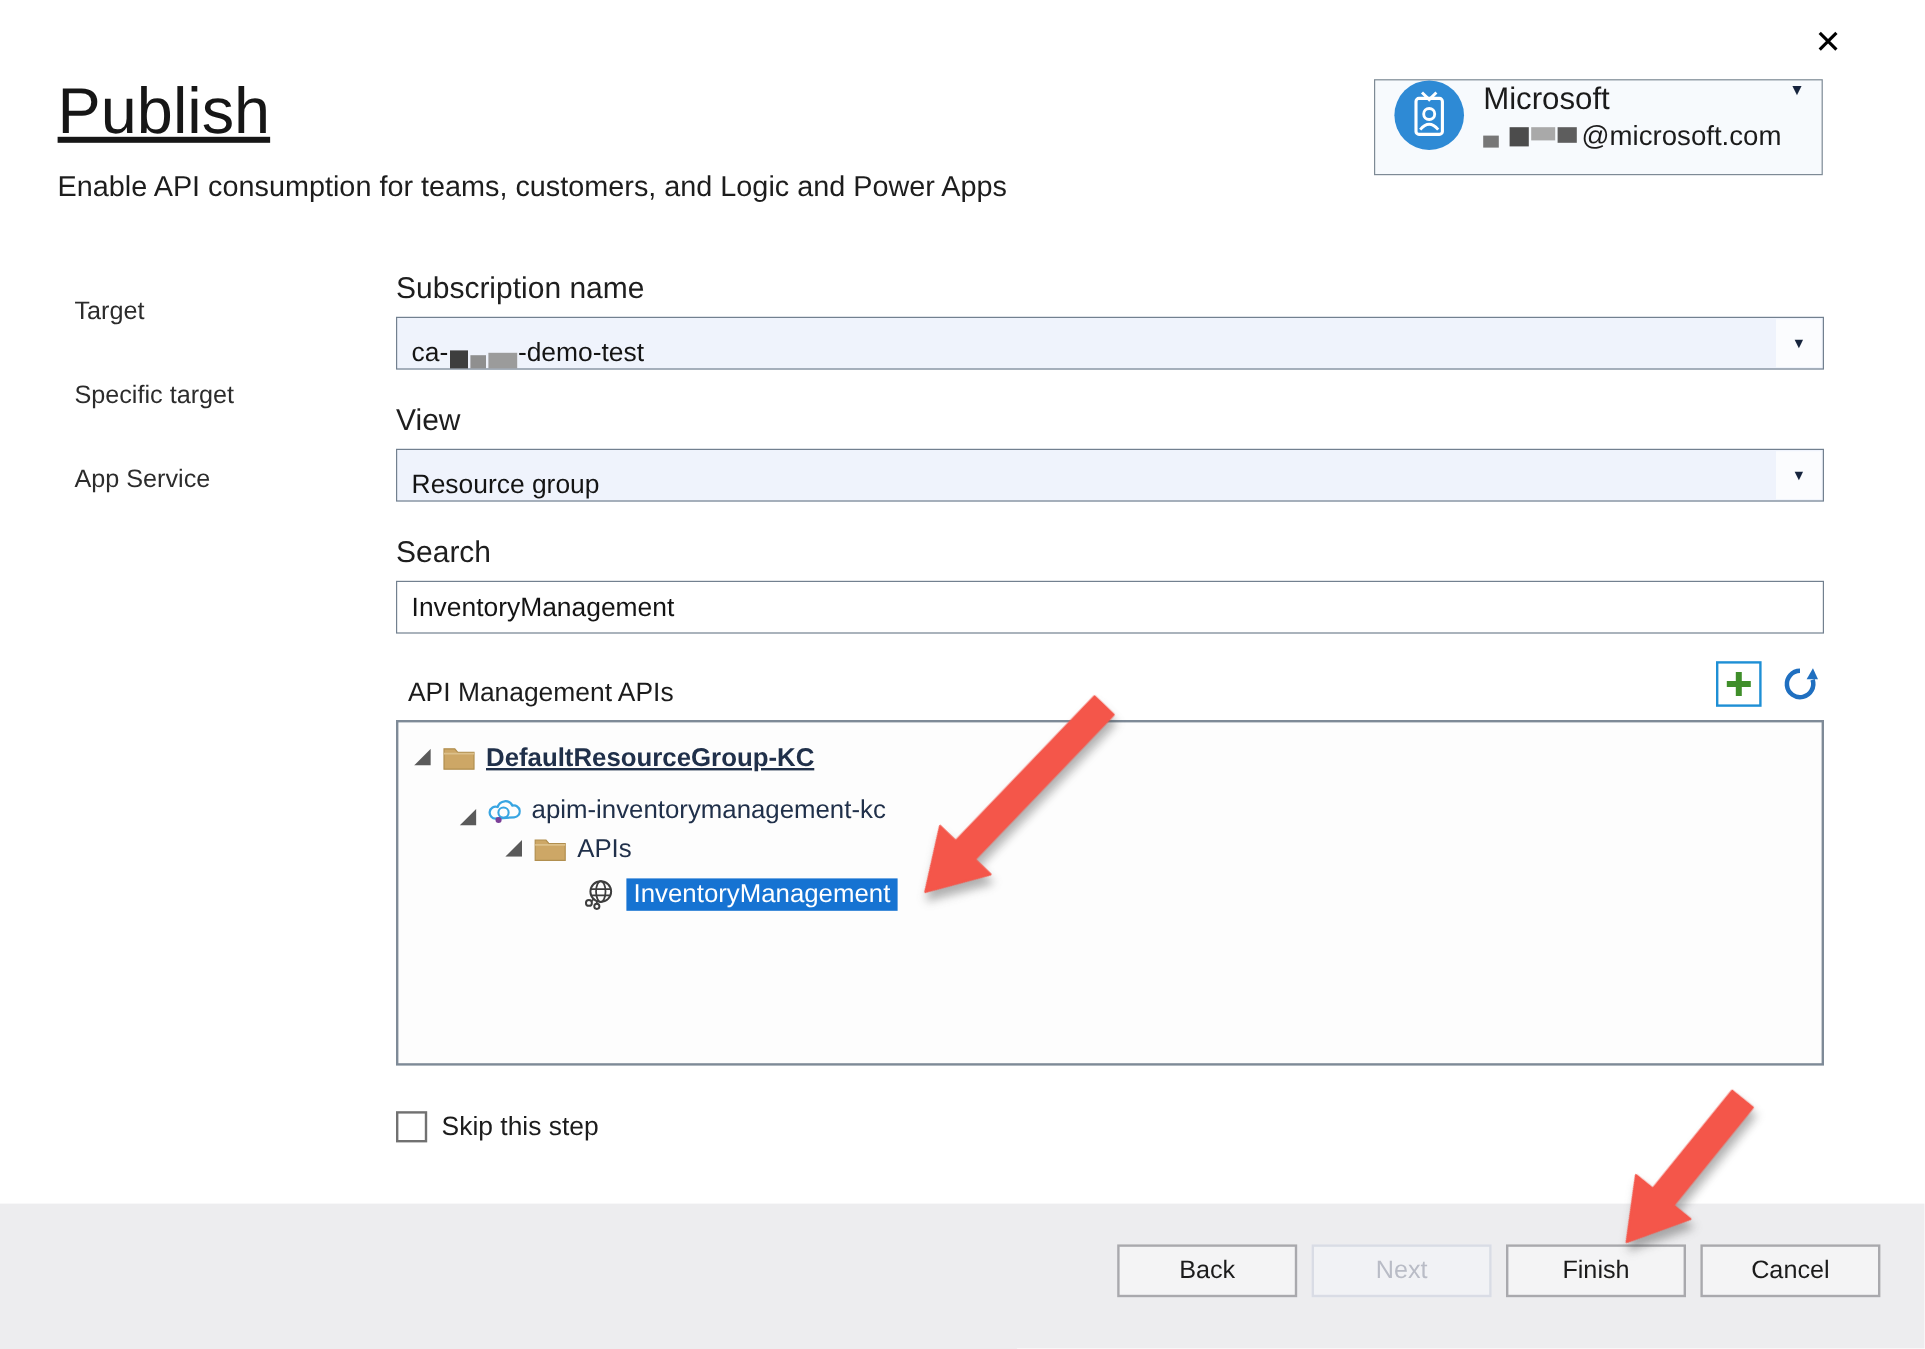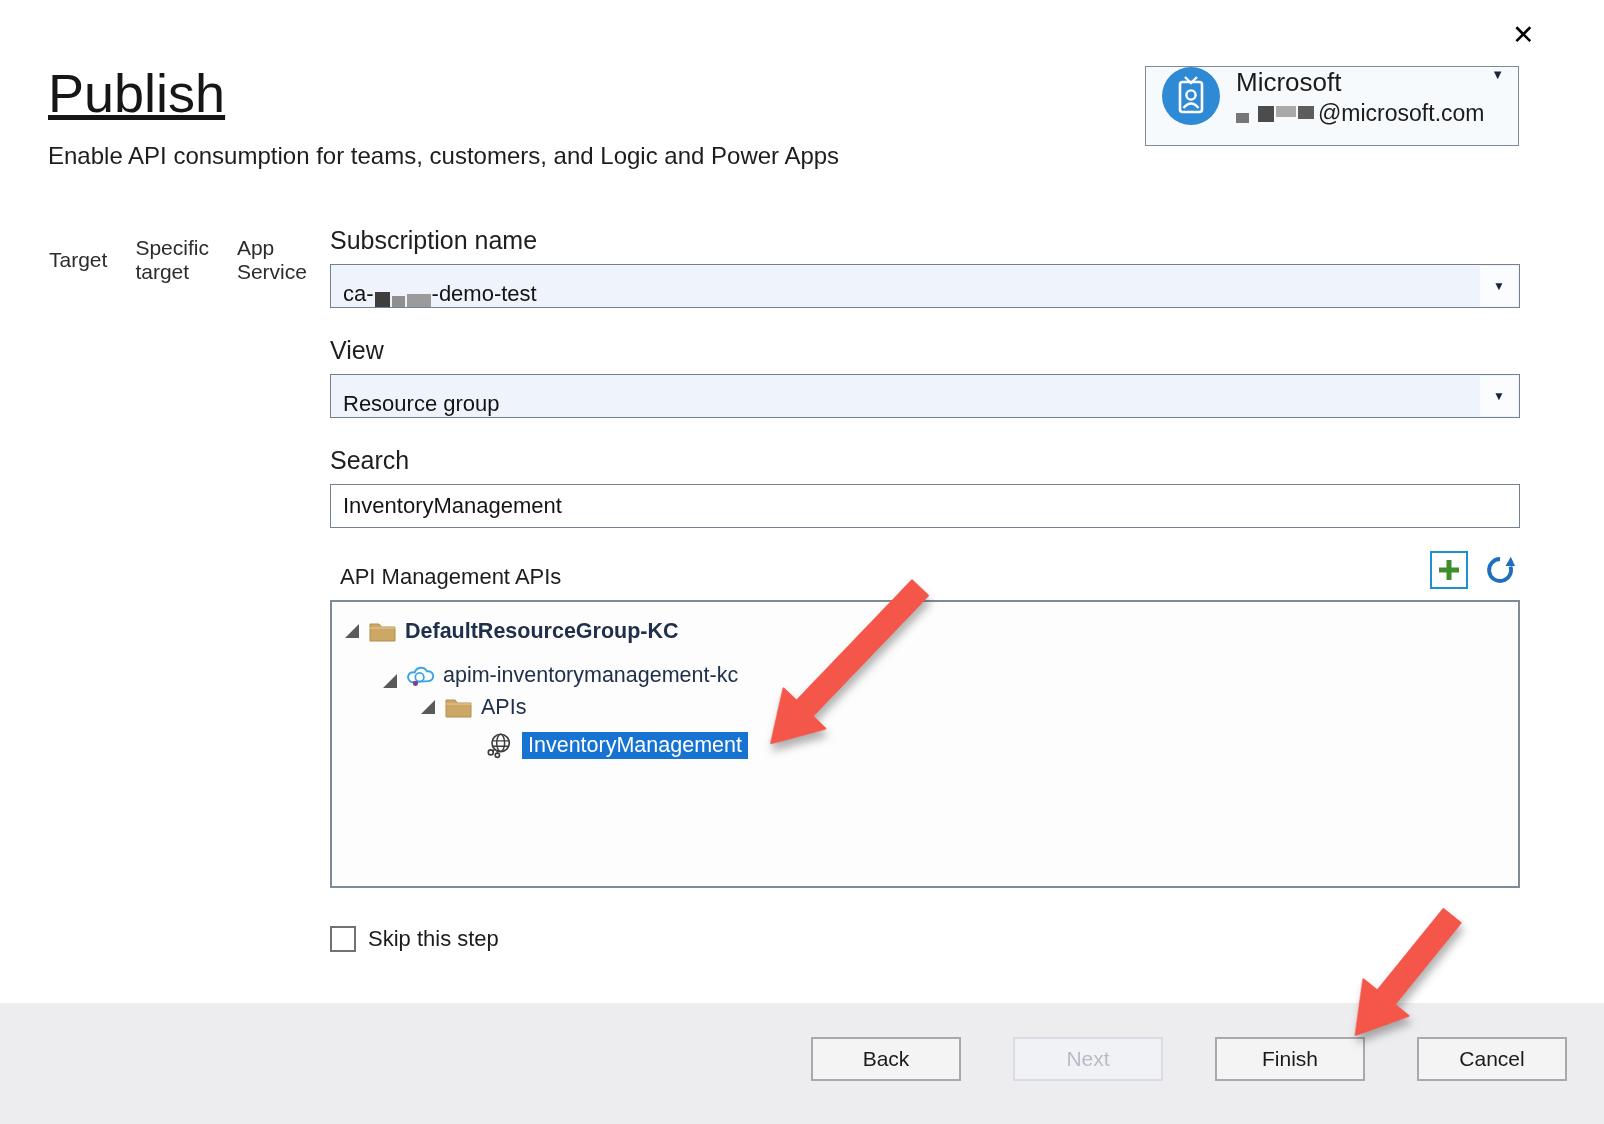--- a/index.html
+++ b/index.html
@@ -20,21 +20,21 @@
   .acct-provider{font-size:26px;color:#1b1b1b;line-height:1.2;}
   .acct-email{font-size:23px;color:#1b1b1b;display:flex;align-items:center;margin-top:2px;}
   .acct-caret{margin-left:auto;margin-right:14px;font-size:13px;color:#16243d;}
   .rb{display:inline-block;}
   .rb1{width:13px;height:10px;background:#777;margin-right:9px;margin-top:8px;}
   .rb2{width:16px;height:16px;background:#4c4c4c;margin-right:2px;}
   .rb3{width:20px;height:11px;background:#a9a9a9;margin-right:2px;margin-bottom:5px;}
   .rb4{width:16px;height:13px;background:#5d5d5d;margin-right:4px;margin-bottom:3px;}
 
   
-  .sidebar{position:absolute;left:35px;top:232px;width:264px;display:flex;flex-direction:row;gap:14px;}
+  .sidebar{position:absolute;left:48px;top:232px;width:264px;display:flex;flex-direction:column;gap:14px;}
   .side-item{height:56px;display:flex;align-items:center;padding-left:14px;font-size:21px;color:#2c2c2c;
              position:relative;cursor:pointer;box-sizing:border-box;}
   .side-item.selected{background:#dbe2f6;}
   .side-item.selected::after{content:"";position:absolute;right:-18px;top:50%;margin-top:-28px;
       border-left:18px solid #dbe2f6;border-top:28px solid transparent;border-bottom:28px solid transparent;}
 
   
   .field-label{position:absolute;left:330px;font-size:25px;color:#1e1e1e;}
   .combo{position:absolute;left:330px;width:1190px;height:44px;box-sizing:border-box;
          border:1.5px solid #72808f;background:#eff3fc;font-size:22px;color:#141414;
@@ -51,36 +51,36 @@
 
   .apis-label{position:absolute;left:340px;top:564px;font-size:22px;color:#1c1c1c;}
   .add-btn{position:absolute;left:1430px;top:551px;width:38px;height:38px;box-sizing:border-box;
            border:2px solid #1e8fd5;background:#fff;display:flex;align-items:center;justify-content:center;cursor:pointer;padding:0;}
   .refresh-btn{position:absolute;left:1484px;top:553px;width:34px;height:34px;background:none;border:none;padding:0;cursor:pointer;}
 
   
   .tree{position:absolute;left:330px;top:600px;width:1190px;height:288px;box-sizing:border-box;
         border:2px solid #7e8a97;background:#fdfdfd;padding-top:10px;}
   .tree-row{height:38px;display:flex;align-items:center;font-size:21.5px;color:#20304a;cursor:pointer;}
-  .tree-row.bold{font-weight:bold;}
+  .tree-row.bold{font-weight:bold;text-decoration:underline;}
   .tw{width:14px;height:14px;margin-right:9px;flex:0 0 auto;}
   .ti{width:28px;margin-right:9px;flex:0 0 auto;display:flex;align-items:center;justify-content:center;}
   .sel{background:#1673d2;color:#fff;padding:1px 6px;}
 
   
   .skip-box{position:absolute;left:330px;top:926px;width:26px;height:26px;box-sizing:border-box;
             border:2px solid #717171;background:#fff;cursor:pointer;}
   .skip-label{position:absolute;left:368px;top:926px;font-size:22px;color:#1c1c1c;}
 
   
   .footer{position:absolute;left:0;top:1003px;width:1604px;height:121px;background:#ededef;}
   .btn-row{position:absolute;right:37px;top:34px;display:flex;gap:12px;}
   .btn{width:150px;height:44px;box-sizing:border-box;border:2px solid #a9a9ad;background:#f4f4f5;
        font-size:21px;color:#1b1b1b;display:flex;align-items:center;justify-content:center;
-       font-family:"Liberation Sans",sans-serif;cursor:pointer;margin-left:40px;}
+       font-family:"Liberation Sans",sans-serif;cursor:pointer;}
   .btn.disabled{border-color:#d9dce5;color:#b9bcc6;background:#f1f2f5;cursor:default;}
 
   
   .overlay{position:absolute;left:0;top:0;width:1604px;height:1124px;pointer-events:none;z-index:40;}
   .arrow{fill:#f4564a;stroke:#f4564a;stroke-width:2;stroke-linejoin:round;
          filter:drop-shadow(6px 4px 4px rgba(60,60,60,0.40));}
 </style>
 </head>
 <body>
 

